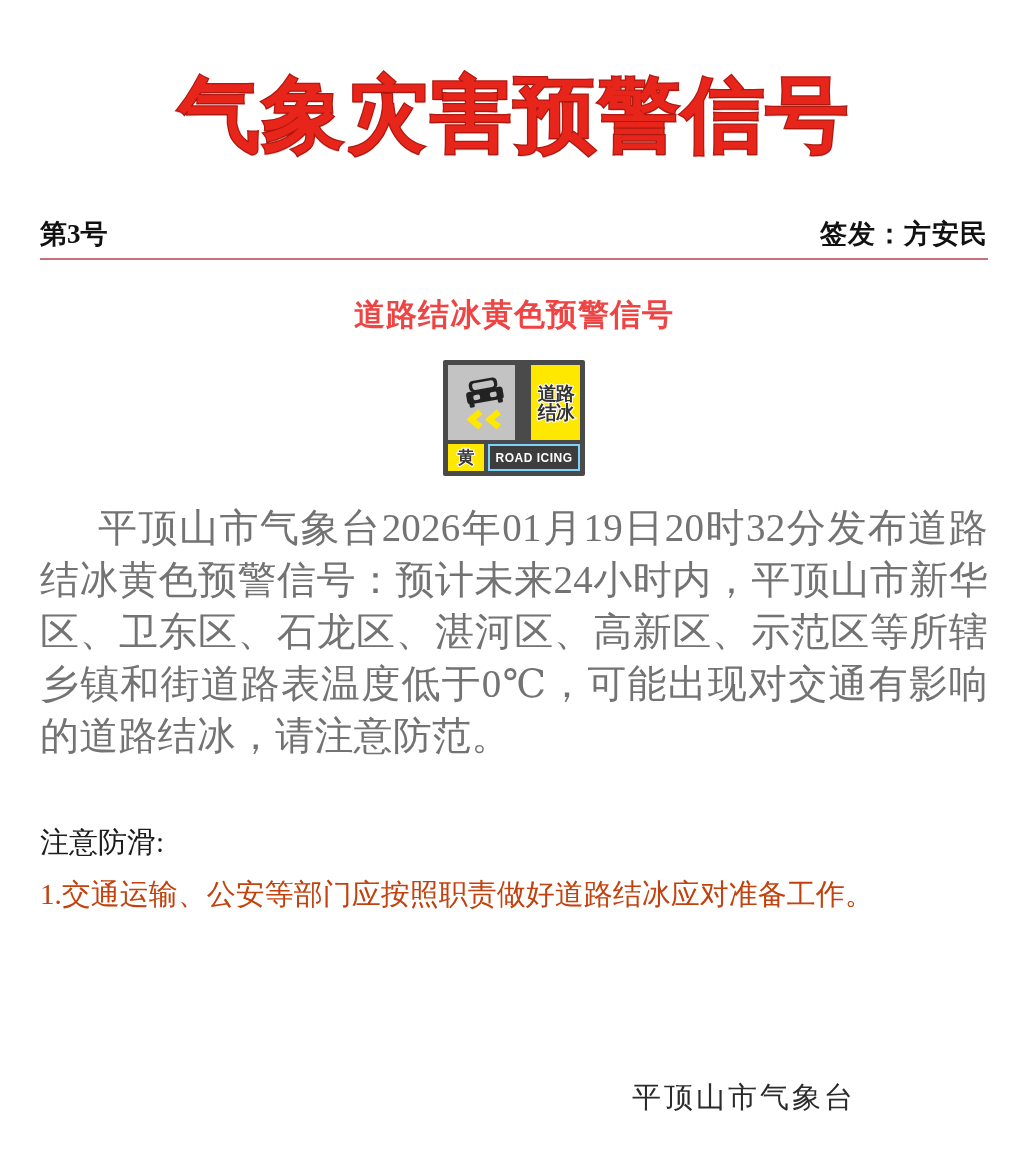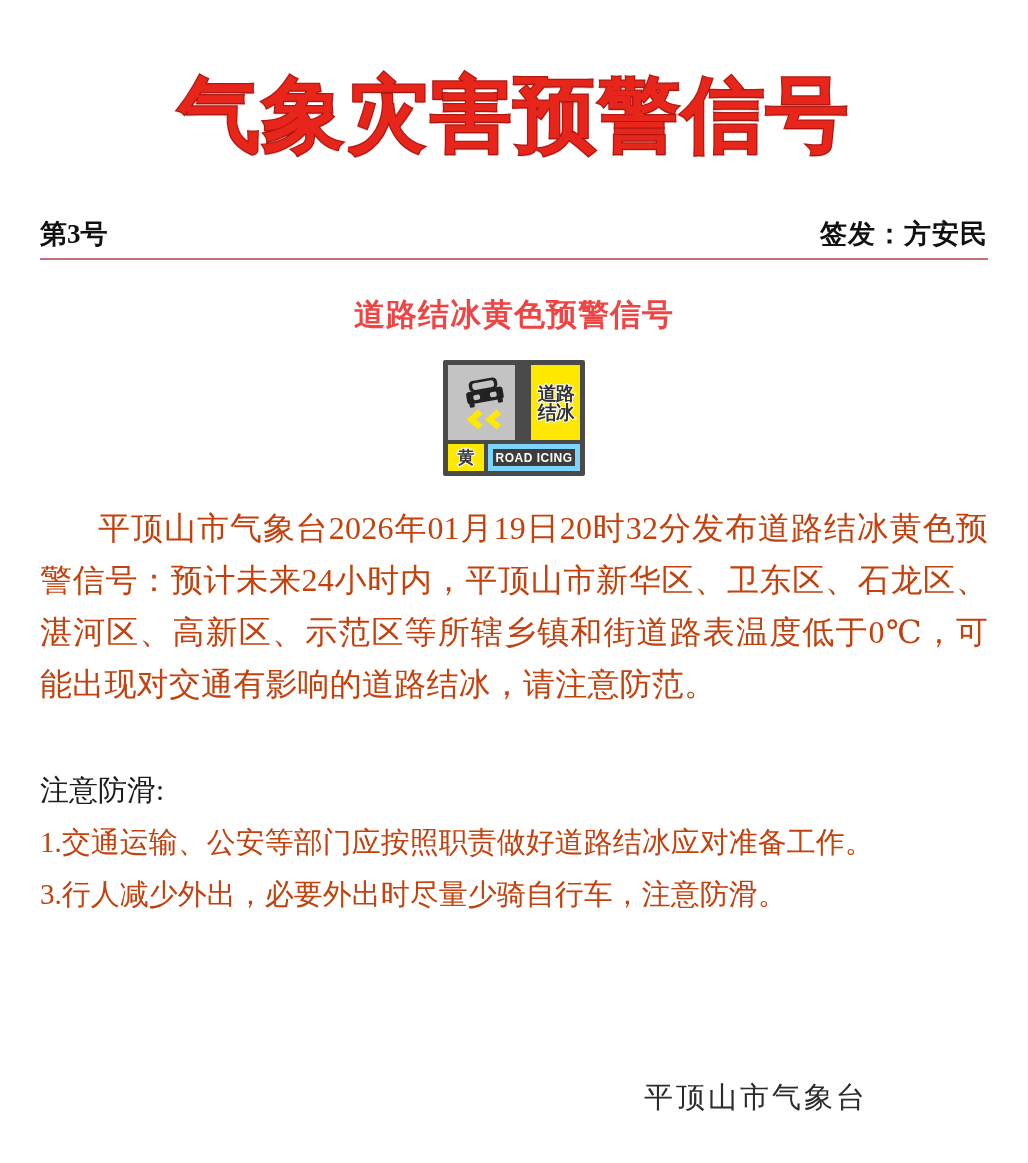--- a/index.html
+++ b/index.html
@@ -140,42 +140,42 @@
     font-family: "Liberation Sans", "DejaVu Sans", sans-serif;
     font-size: 17px;
     font-weight: bold;
     color: #3a3a3a;
     -webkit-text-stroke: 2px #ffffff;
     paint-order: stroke fill;
   }
   .warn-en {
     flex: 1;
     background: #3d3d3d;
-    border: 5px solid #7dd3fc;
+    border: 2px solid #7dd3fc;
     box-sizing: border-box;
     display: flex;
     align-items: center;
     justify-content: center;
   }
   .warn-en span {
     font-family: "Liberation Sans", "DejaVu Sans", sans-serif;
     font-size: 12px;
     font-weight: bold;
     color: #ffffff;
     letter-spacing: 0.5px;
   }
   .car-svg { position: absolute; inset: 0; width: 100%; height: 100%; }
 
   
   .body-text {
     margin-top: 26px;
     font-family: "Liberation Serif", "DejaVu Serif", serif;
-    font-size: 32px;
+    font-size: 39px;
     line-height: 52px;
-    color: #c2410c;
+    color: #737373;
     text-align: justify;
     text-indent: 58px;
     letter-spacing: 0.2px;
   }
 
   .guide-heading {
     margin-top: 54px;
     font-family: "Liberation Serif", "DejaVu Serif", serif;
     font-size: 29px;
     line-height: 52px;
@@ -184,21 +184,21 @@
   .guide-item {
     font-family: "Liberation Serif", "DejaVu Serif", serif;
     font-size: 29px;
     line-height: 52px;
     color: #c2410c;
   }
 
   
   .footer {
     position: absolute;
-    right: 160px;
+    right: 172px;
     bottom: 45px;
     font-family: "Liberation Sans", "DejaVu Sans", sans-serif;
     font-size: 29px;
     letter-spacing: 3px;
     color: #2b2b2b;
   }
 </style>
 </head>
 <body>
 
@@ -248,17 +248,16 @@
         </div>
       </div>
     </div>
   </div>
 
   <div class="body-text">平顶山市气象台2026年01月19日20时32分发布道路结冰黄色预警信号：预计未来24小时内，平顶山市新华区、卫东区、石龙区、湛河区、高新区、示范区等所辖乡镇和街道路表温度低于0℃，可能出现对交通有影响的道路结冰，请注意防范。</div>
 
   <div class="guide-heading">注意防滑:</div>
 
   <div class="guide-item">1.交通运输、公安等部门应按照职责做好道路结冰应对准备工作。</div>
-  <div class="guide-item">3.行人减少外出，必要外出时尽量少骑自行车，注意防滑。</div>
 
   <div class="footer">平顶山市气象台</div>
 
 </div>
 
 </body></html>

